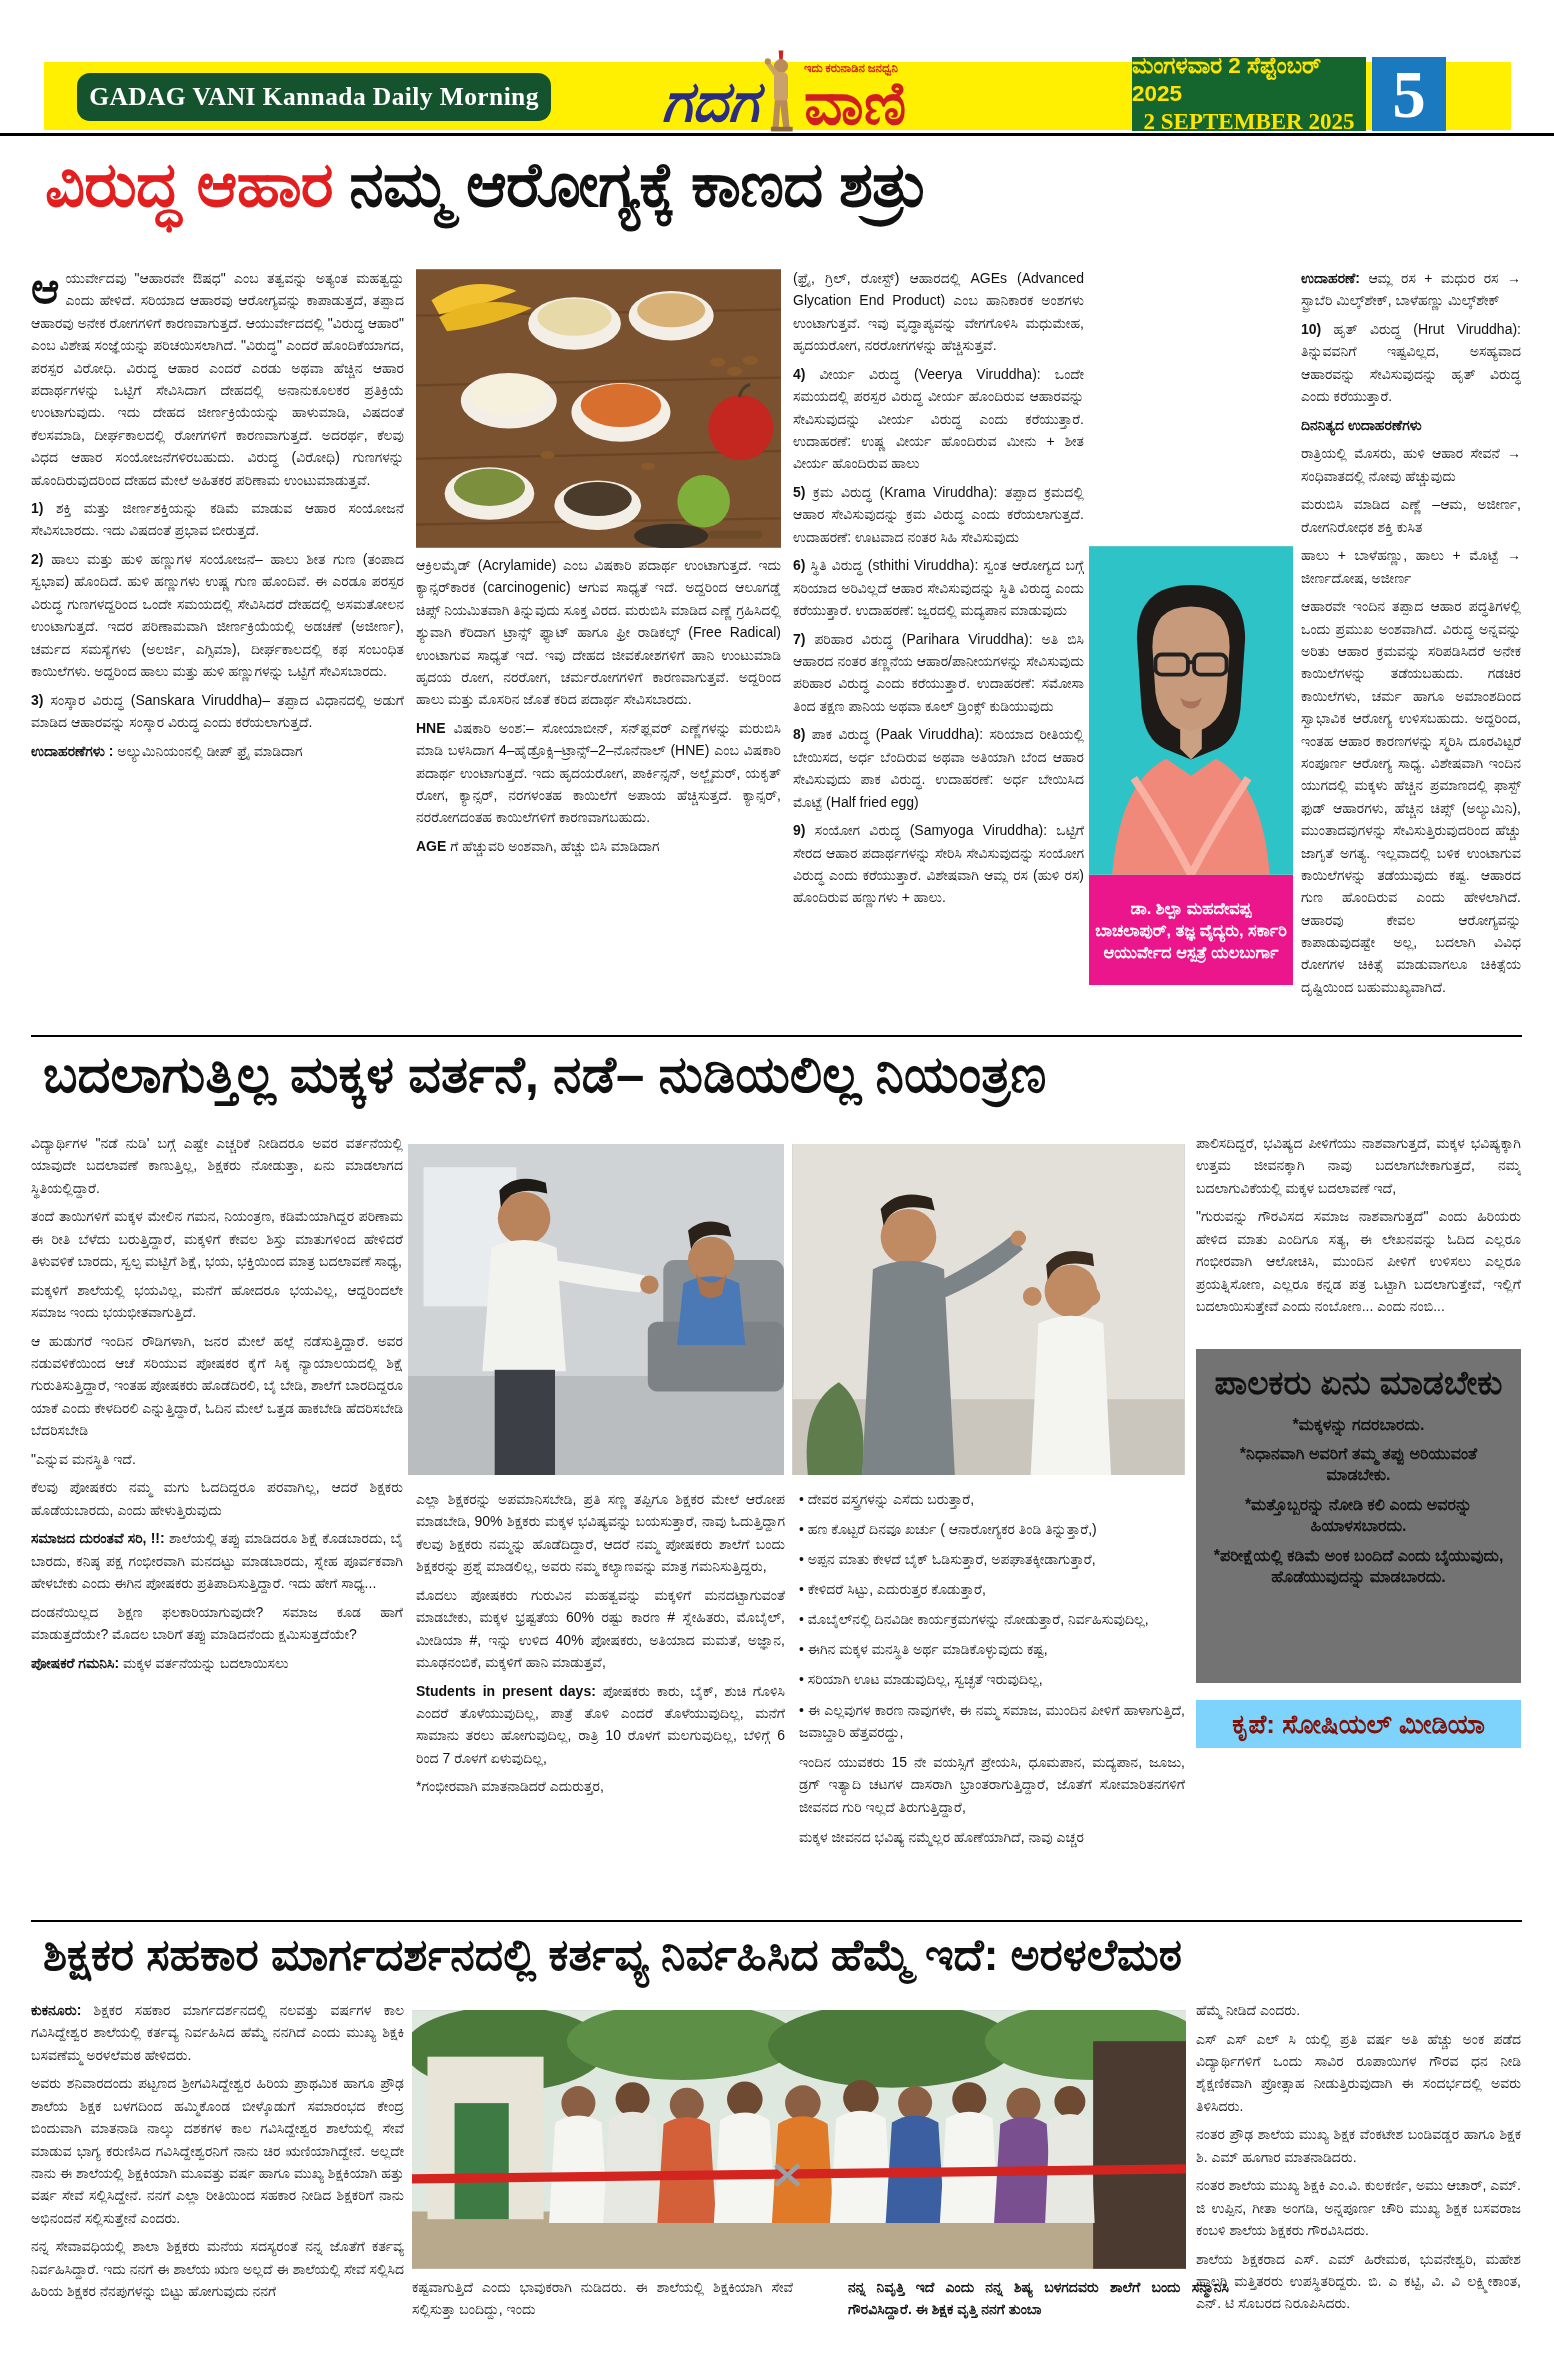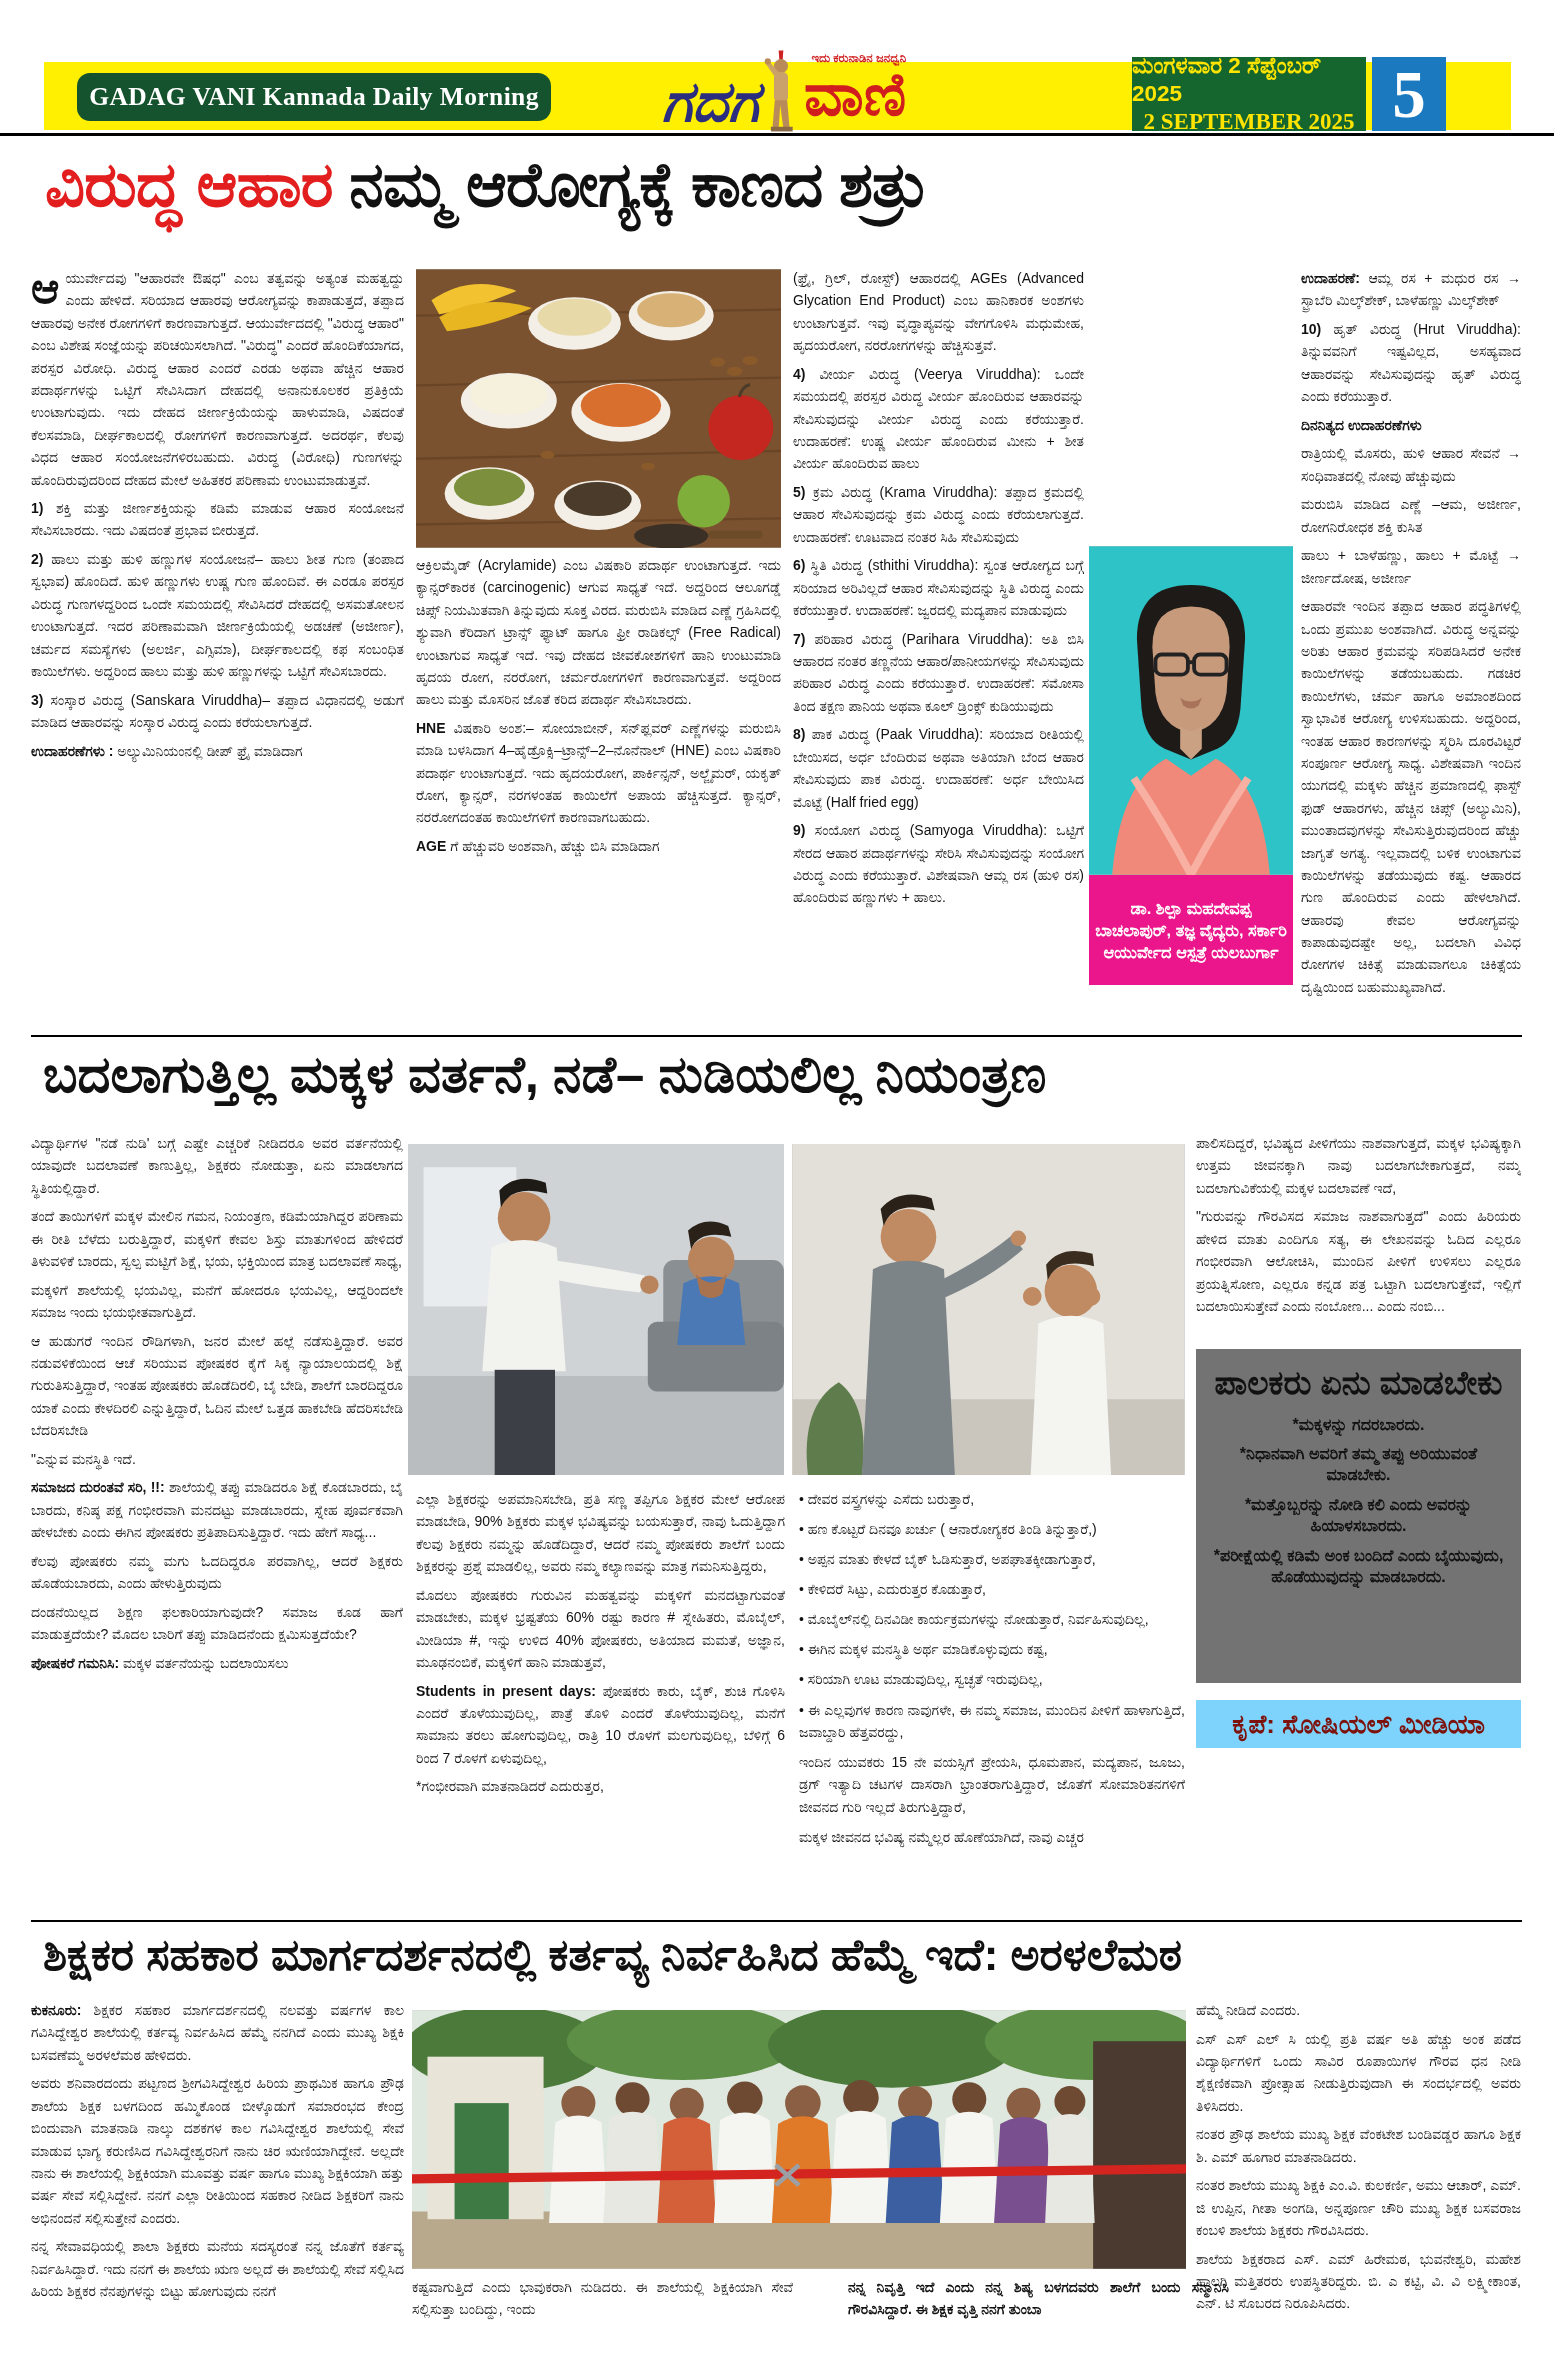--- a/index.html
+++ b/index.html
@@ -7,21 +7,21 @@
         font-family:"Liberation Sans","DejaVu Sans",sans-serif;color:#111;overflow:hidden;}
 
   
   .mast-band{position:absolute;left:44px;top:62px;width:1467px;height:68px;background:#ffef00;}
   .mast-navy{position:absolute;left:77px;top:73px;width:474px;height:48px;background:#14532d;
              display:flex;align-items:center;justify-content:center;border-radius:13px;}
   .mast-navy span{color:#fff;font-weight:700;font-size:25.5px;letter-spacing:0.4px;font-family:"Liberation Serif",serif;}
   .logo-wrap{position:absolute;left:662px;top:45px;height:91px;display:flex;align-items:flex-end;}
   .logo-gadag{color:#2b2d7e;font-weight:800;font-size:56px;font-style:italic;line-height:1;padding-bottom:6.2px;}
   .logo-statue{margin:0 4.6px;}
-  .logo-right{display:flex;flex-direction:column;align-items:flex-end;padding-bottom:13px;}
+  .logo-right{display:flex;flex-direction:column;align-items:flex-start;padding-bottom:3px;font-family:Liberation Serif, serif;}
   .logo-tagline{color:#d01e1e;font-size:11.6px;font-weight:700;margin-bottom:1.5px;}
   .logo-vani{color:#d01e1e;font-weight:800;font-size:60px;line-height:.95;}
   .mast-date{position:absolute;left:1132px;top:57px;width:234px;height:74px;background:#15652f;
              display:flex;flex-direction:column;align-items:center;justify-content:center;}
   .mast-date .kn{color:#ffe400;font-weight:800;font-size:22.5px;line-height:1.25;}
   .mast-date .en{color:#ffe400;font-weight:800;font-size:23px;line-height:1.2;font-family:"Liberation Serif",serif;}
   .mast-page{position:absolute;left:1372px;top:57px;width:74px;height:74px;background:#1b79c0;
              display:flex;align-items:center;justify-content:center;}
   .mast-page span{color:#fff;font-weight:800;font-size:67px;font-family:"Liberation Serif",serif;}
   .rule-top{position:absolute;left:0;top:133px;width:1555px;height:3.1px;background:#000;}
@@ -232,23 +232,23 @@
       <p class="para"><span>ವಿದ್ಯಾರ್ಥಿಗಳ "ನಡೆ ನುಡಿ' ಬಗ್ಗೆ ಎಷ್ಟೇ ಎಚ್ಚರಿಕೆ ನೀಡಿದರೂ ಅವರ ವರ್ತನೆಯಲ್ಲಿ ಯಾವುದೇ ಬದಲಾವಣೆ ಕಾಣುತ್ತಿಲ್ಲ, ಶಿಕ್ಷಕರು ನೋಡುತ್ತಾ, ಏನು ಮಾಡಲಾಗದ ಸ್ಥಿತಿಯಲ್ಲಿದ್ದಾರೆ.</span></p>
 
       <p class="para"><span>ತಂದೆ ತಾಯಿಗಳಿಗೆ ಮಕ್ಕಳ ಮೇಲಿನ ಗಮನ, ನಿಯಂತ್ರಣ, ಕಡಿಮೆಯಾಗಿದ್ದರ ಪರಿಣಾಮ ಈ ರೀತಿ ಬೆಳೆದು ಬರುತ್ತಿದ್ದಾರೆ, ಮಕ್ಕಳಿಗೆ ಕೇವಲ ಶಿಸ್ತು ಮಾತುಗಳಿಂದ ಹೇಳಿದರೆ ತಿಳುವಳಿಕೆ ಬಾರದು, ಸ್ವಲ್ಪ ಮಟ್ಟಿಗೆ ಶಿಕ್ಷೆ, ಭಯ, ಭಕ್ತಿಯಿಂದ ಮಾತ್ರ ಬದಲಾವಣೆ ಸಾಧ್ಯ,</span></p>
 
       <p class="para"><span>ಮಕ್ಕಳಿಗೆ ಶಾಲೆಯಲ್ಲಿ ಭಯವಿಲ್ಲ, ಮನೆಗೆ ಹೋದರೂ ಭಯವಿಲ್ಲ, ಆದ್ದರಿಂದಲೇ ಸಮಾಜ ಇಂದು ಭಯಭೀತವಾಗುತ್ತಿದೆ.</span></p>
 
       <p class="para"><span>ಆ ಹುಡುಗರೆ ಇಂದಿನ ರೌಡಿಗಳಾಗಿ, ಜನರ ಮೇಲೆ ಹಲ್ಲೆ ನಡೆಸುತ್ತಿದ್ದಾರೆ. ಅವರ ನಡುವಳಿಕೆಯಿಂದ ಆಚೆ ಸರಿಯುವ ಪೋಷಕರ ಕೈಗೆ ಸಿಕ್ಕ ನ್ಯಾಯಾಲಯದಲ್ಲಿ ಶಿಕ್ಷೆ ಗುರುತಿಸುತ್ತಿದ್ದಾರೆ, ಇಂತಹ ಪೋಷಕರು ಹೊಡೆದಿರಲಿ, ಬೈ ಬೇಡಿ, ಶಾಲೆಗೆ ಬಾರದಿದ್ದರೂ ಯಾಕೆ ಎಂದು ಕೇಳದಿರಲಿ ಎನ್ನುತ್ತಿದ್ದಾರೆ, ಓದಿನ ಮೇಲೆ ಒತ್ತಡ ಹಾಕಬೇಡಿ ಹೆದರಿಸಬೇಡಿ ಬೆದರಿಸಬೇಡಿ</span></p>
 
       <p class="para"><span>"ಎನ್ನುವ ಮನಸ್ಥಿತಿ ಇದೆ.</span></p>
 
+      <p class="para"><span>ಕೆಲವು ಪೋಷಕರು ನಮ್ಮ ಮಗು ಓದದಿದ್ದರೂ ಪರವಾಗಿಲ್ಲ, ಆದರೆ ಶಿಕ್ಷಕರು ಹೊಡೆಯಬಾರದು, ಎಂದು ಹೇಳುತ್ತಿರುವುದು</span></p>
+
       <p class="para"><span class="lead">ಸಮಾಜದ ದುರಂತವೆ ಸರಿ, !!:</span><span> ಶಾಲೆಯಲ್ಲಿ ತಪ್ಪು ಮಾಡಿದರೂ ಶಿಕ್ಷೆ ಕೊಡಬಾರದು, ಬೈ ಬಾರದು, ಕನಿಷ್ಠ ಪಕ್ಷ ಗಂಭೀರವಾಗಿ ಮನದಟ್ಟು ಮಾಡಬಾರದು, ಸ್ನೇಹ ಪೂರ್ವಕವಾಗಿ ಹೇಳಬೇಕು ಎಂದು ಈಗಿನ ಪೋಷಕರು ಪ್ರತಿಪಾದಿಸುತ್ತಿದ್ದಾರೆ. ಇದು ಹೇಗೆ ಸಾಧ್ಯ...</span></p>
-
-      <p class="para"><span>ಕೆಲವು ಪೋಷಕರು ನಮ್ಮ ಮಗು ಓದದಿದ್ದರೂ ಪರವಾಗಿಲ್ಲ, ಆದರೆ ಶಿಕ್ಷಕರು ಹೊಡೆಯಬಾರದು, ಎಂದು ಹೇಳುತ್ತಿರುವುದು</span></p>
 
       <p class="para"><span>ದಂಡನೆಯಿಲ್ಲದ ಶಿಕ್ಷಣ ಫಲಕಾರಿಯಾಗುವುದೇ? ಸಮಾಜ ಕೂಡ ಹಾಗೆ ಮಾಡುತ್ತದೆಯೇ? ಮೊದಲ ಬಾರಿಗೆ ತಪ್ಪು ಮಾಡಿದನೆಂದು ಕ್ಷಮಿಸುತ್ತದೆಯೇ?</span></p>
 
       <p class="para"><span class="lead">ಪೋಷಕರೆ ಗಮನಿಸಿ:</span><span> ಮಕ್ಕಳ ವರ್ತನೆಯನ್ನು ಬದಲಾಯಿಸಲು</span></p>
     </div>
 
   <div class="photo" style="left:408px;top:1144px;width:376px;height:331px;">
     <svg width="376" height="331" viewBox="0 0 486 428">
       <rect width="486" height="428" fill="#cfd3d6"></rect>
       <rect x="0" y="300" width="486" height="128" fill="#b9bdc0"></rect>

